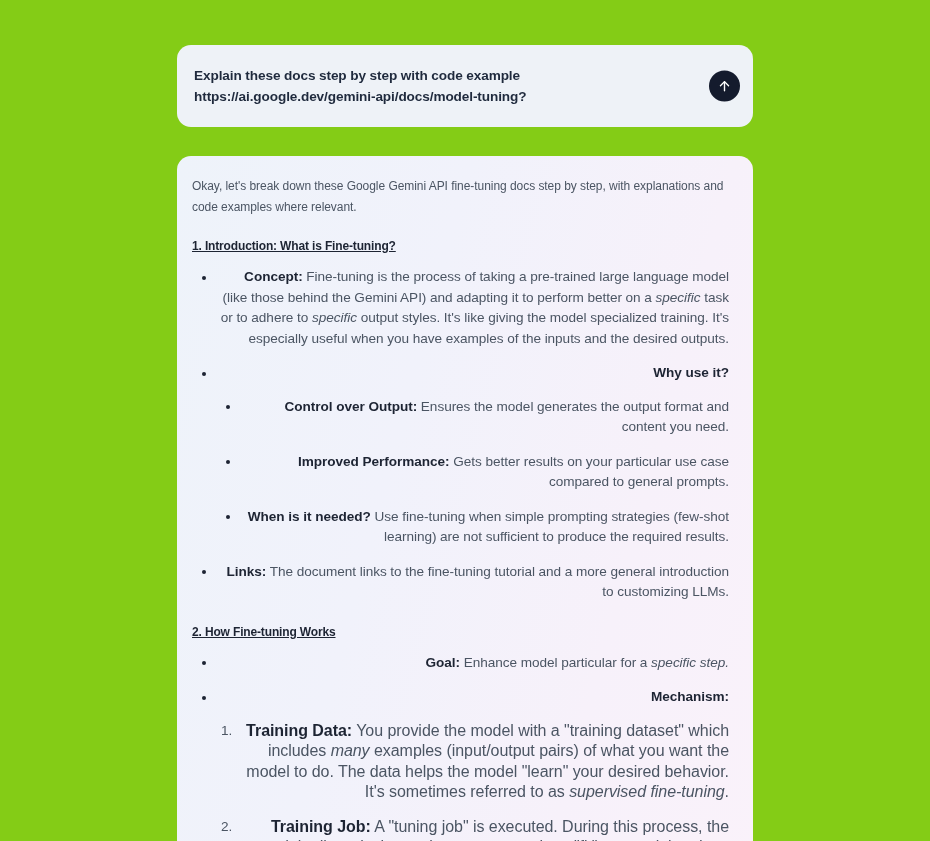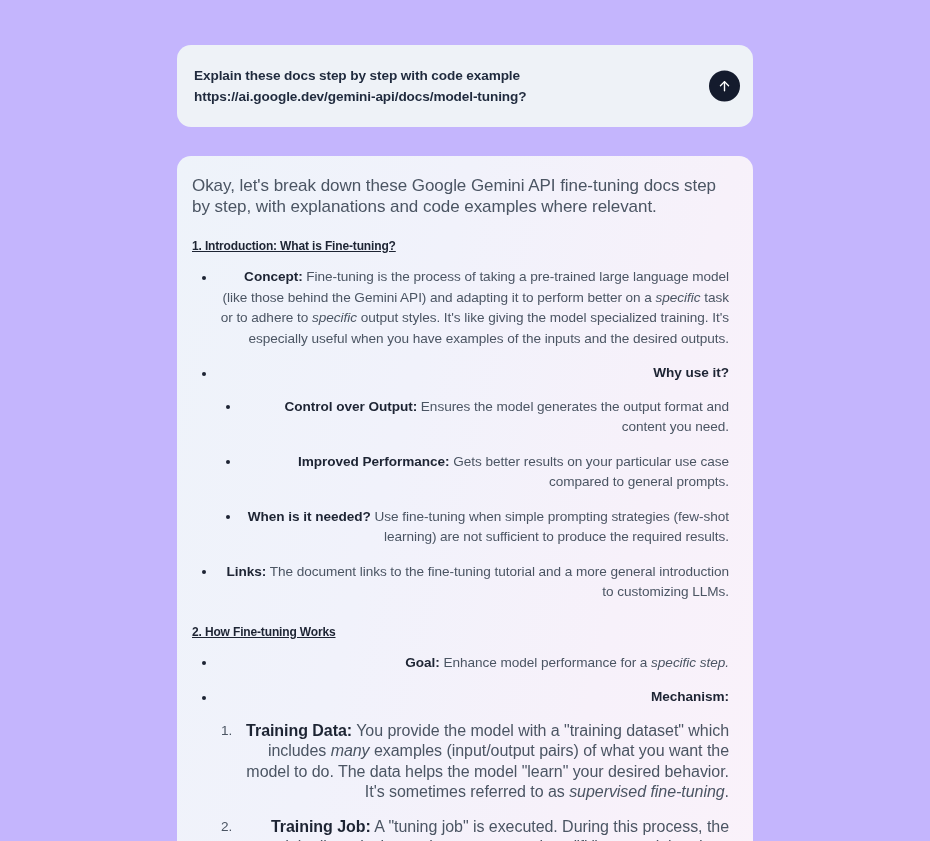--- a/index.html
+++ b/index.html
@@ -9,21 +9,21 @@
     height: 841px;
     background: #ffffff;
     font-family: "Liberation Sans", sans-serif;
     overflow: hidden;
   }
 
   .page {
     position: relative;
     width: 930px;
     height: 841px;
-    background: #c4b5fd;
+    background: #84cc16;
   }
 
   .conversation {
     position: absolute;
     left: 177px;
     top: 45px;
     width: 576px;
   }
 
   
@@ -72,21 +72,21 @@
     background: linear-gradient(105deg,
         #eef3fa 0%,
         #f1f2fb 38%,
         #f7f1fa 72%,
         #faf2fa 100%);
     padding: 20px 24px 14px 15px;
     overflow: hidden;
   }
 
   .para {
-    font-size: 17px;
+    font-size: 12px;
     line-height: 20.5px;
     color: #4b5563;
     letter-spacing: -0.05px;
   }
 
   .section-heading {
     font-size: 12px;
     font-weight: 700;
     color: #1d2433;
     letter-spacing: -0.15px;
@@ -234,21 +234,21 @@
         <li>
           <span class="lbl">Links:</span><span> The document links to the fine-tuning tutorial and a more general introduction to customizing LLMs.</span>
         </li>
       </ul>
 
       <div class="section-heading">2. How Fine-tuning Works</div>
 
       <ul class="level1">
 
         <li>
-          <span class="lbl">Goal:</span><span> Enhance model performance for a </span><span class="it">specific step.</span>
+          <span class="lbl">Goal:</span><span> Enhance model particular for a </span><span class="it">specific step.</span>
         </li>
 
         <li class="nosub">
           <span class="lbl">Mechanism:</span>
 
           <ol class="level2">
             <li>
               <span class="lbl">Training Data:</span><span> You provide the model with a "training dataset" which includes </span><span class="it">many</span><span> examples (input/output pairs) of what you want the model to do. The data helps the model "learn" your desired behavior. It's sometimes referred to as </span><span class="it">supervised fine-tuning</span><span>.</span>
             </li>
             <li>

